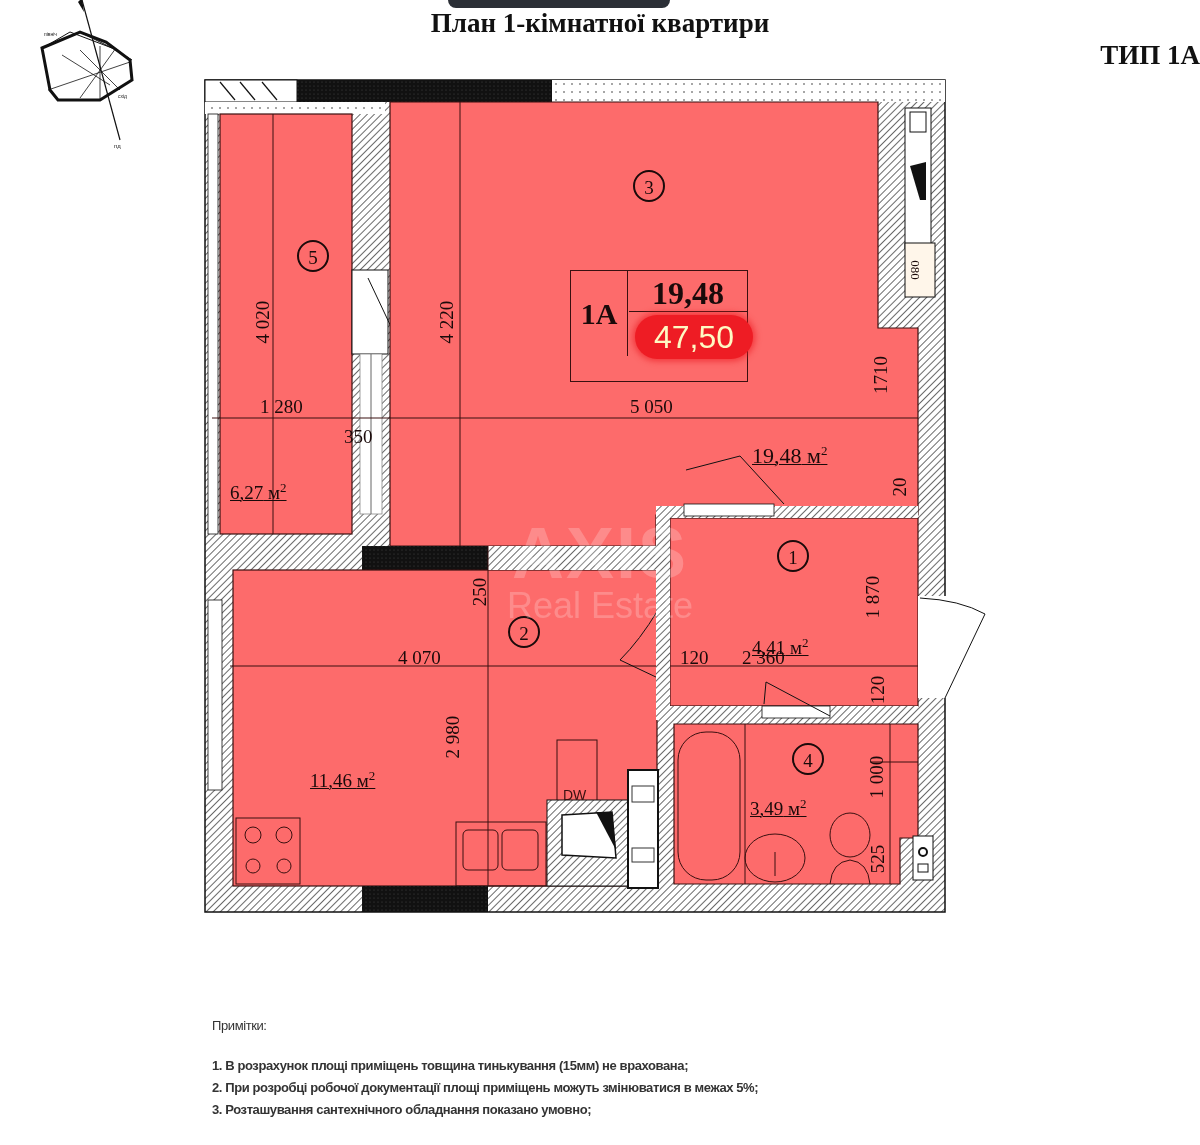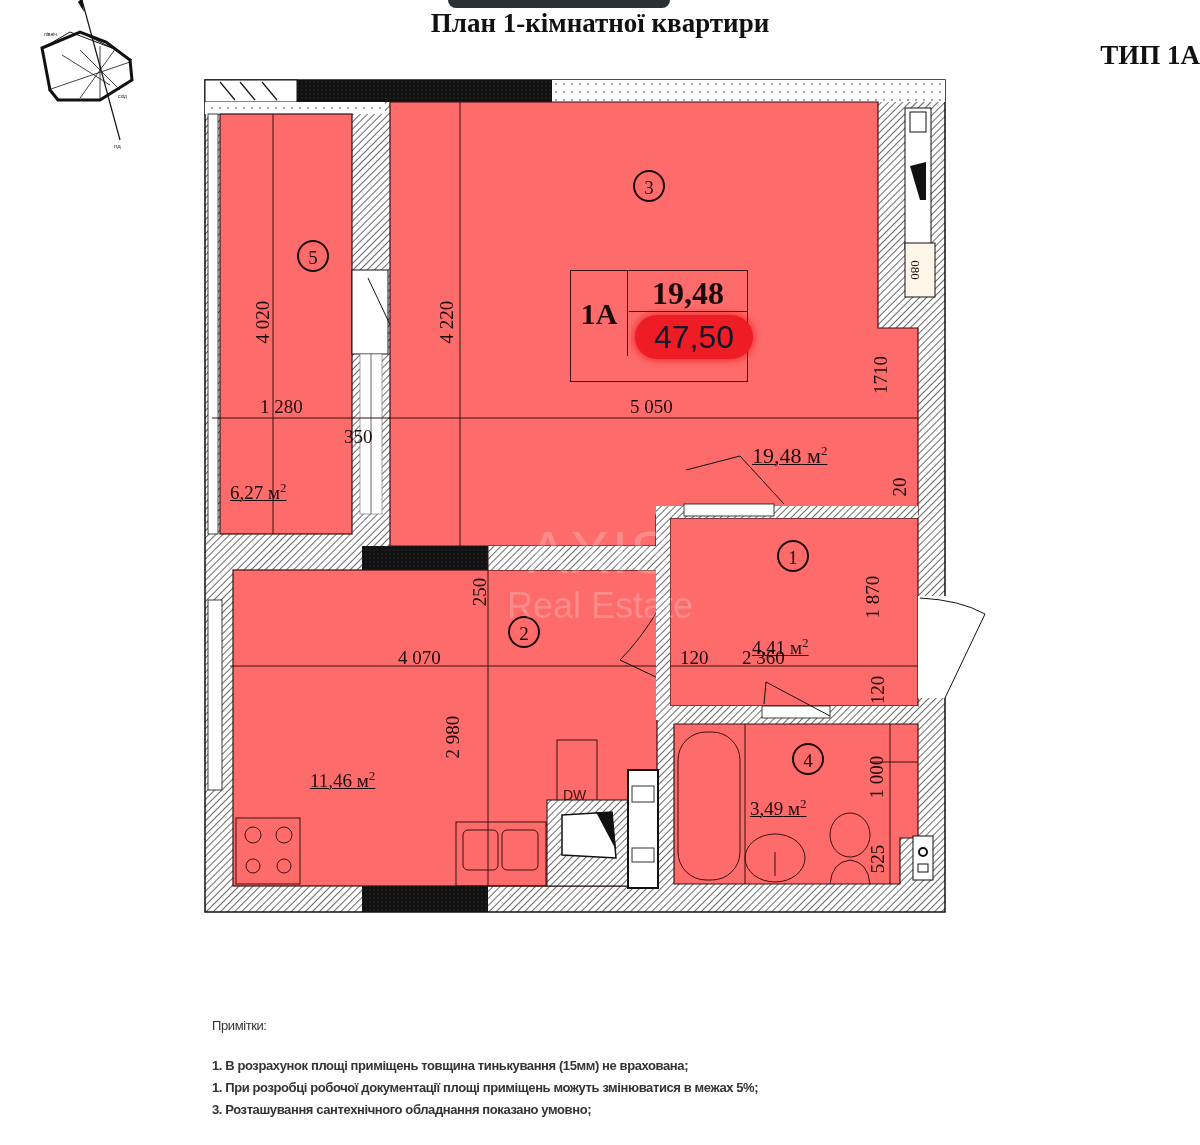--- a/index.html
+++ b/index.html
@@ -10,23 +10,23 @@
   .compass { left: 20px; top: 0; width: 120px; height: 150px; }
   svg.plan { position: absolute; left: 0; top: 0; }
   .lbl { position: absolute; color: #1a0a0a; font-family: "Liberation Serif", serif; font-size: 19px; line-height: 20px; white-space: nowrap; }
   .vert { transform: rotate(-90deg); transform-origin: center center; }
   .num-circle { position: absolute; width: 32px; height: 32px; border: 2px solid #1a0a0a; border-radius: 50%; text-align: center; line-height: 32px; font-size: 19px; color: #1a0a0a; box-sizing: border-box; }
   .area { position: absolute; font-size: 22px; color: #1a0a0a; text-decoration: underline; text-decoration-thickness: 1px; white-space: nowrap; }
   .area sup { font-size: 13px; }
   .badge { position: absolute; left: 570px; top: 270px; width: 178px; height: 112px; border: 1.5px solid #3a1010; box-sizing: border-box; }
   .badge .type { position: absolute; left: 0; top: 0; width: 56px; height: 85px; border-right: 1.5px solid #3a1010; font-weight: bold; font-size: 30px; line-height: 85px; text-align: center; color: #1a0a0a; }
   .badge .living { position: absolute; left: 58px; top: 0; width: 118px; height: 40px; border-bottom: 1.5px solid #3a1010; font-weight: bold; font-size: 32px; line-height: 44px; text-align: center; color: #1a0a0a; }
-  .badge .total { position: absolute; left: 64px; top: 44px; width: 118px; height: 44px; background: #ee1c24; border-radius: 22px; font-family: "Liberation Sans", sans-serif; font-size: 32px; line-height: 44px; text-align: center; color: #0f172a; box-shadow: 0 0 6px 2px rgba(238,28,36,0.7); }
+  .badge .total { position: absolute; left: 64px; top: 44px; width: 118px; height: 44px; background: #ee1c24; border-radius: 22px; font-family: "Liberation Sans", sans-serif; font-size: 32px; line-height: 44px; text-align: center; color: #fef9c3; box-shadow: 0 0 6px 2px rgba(238,28,36,0.7); }
   .watermark { position: absolute; left: 490px; top: 518px; width: 220px; text-align: center; color: rgba(255,255,255,0.22); font-family: "Liberation Sans", sans-serif; }
-  .watermark .big { font-size: 60px; font-weight: normal; line-height: 70px; letter-spacing: 2px; }
+  .watermark .big { font-size: 72px; font-weight: bold; line-height: 70px; letter-spacing: 2px; }
   .watermark .small { font-size: 36px; line-height: 36px; }
   .notes { position: absolute; left: 212px; top: 1018px; font-family: "Liberation Sans", sans-serif; color: #333; font-size: 13px; letter-spacing: -0.4px; }
   .notes .head { margin-bottom: 22px; }
   .notes .item { line-height: 22px; font-weight: bold; }
 </style>
 </head>
 <body>
 
 <div class="abs topbar"></div>
 
@@ -194,15 +194,15 @@
 <div class="lbl" style="left:563px;top:785px;font-family:'Liberation Sans',sans-serif;font-size:14px;color:#3a1010;">DW</div>
 
 <div class="watermark">
   <div class="big">AXIS</div>
   <div class="small">Real Estate</div>
 </div>
 
 <div class="notes">
   <div class="head">Примітки:</div>
   <div class="item">1. В розрахунок площі приміщень товщина тинькування (15мм) не врахована;</div>
-  <div class="item">1. При розробці робочої документації площі приміщень можуть змінюватися в межах 5%;</div>
+  <div class="item">2. При розробці робочої документації площі приміщень можуть змінюватися в межах 5%;</div>
   <div class="item">3. Розташування сантехнічного обладнання показано умовно;</div>
 </div>
 
 </body></html>

